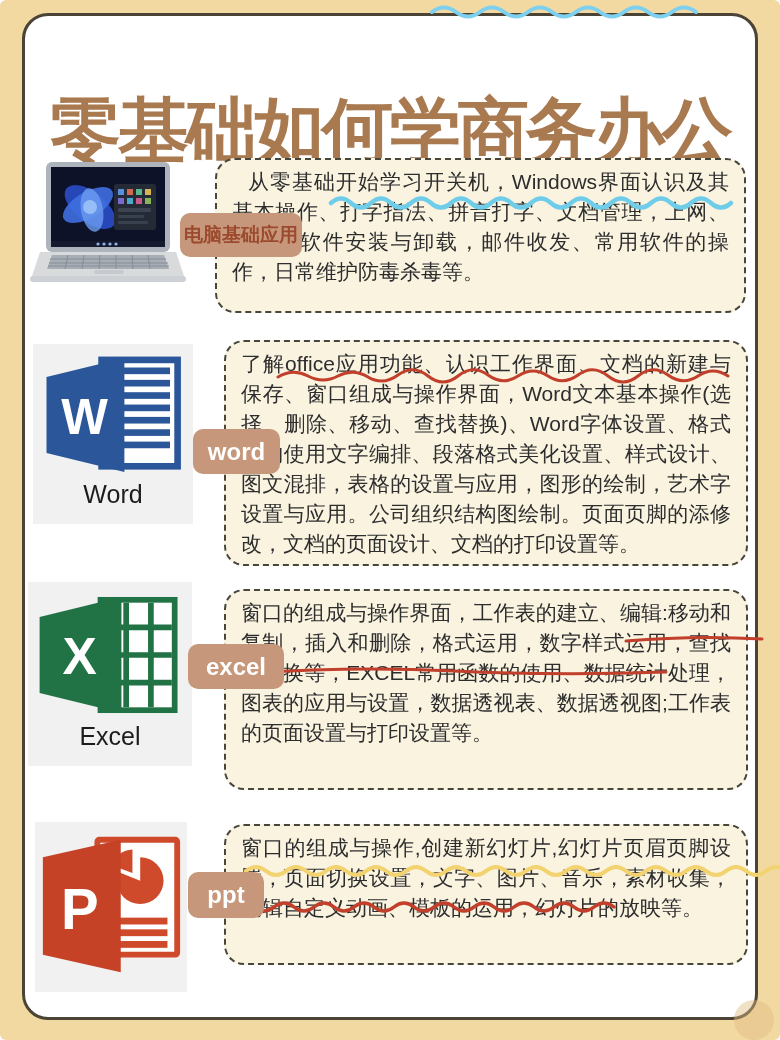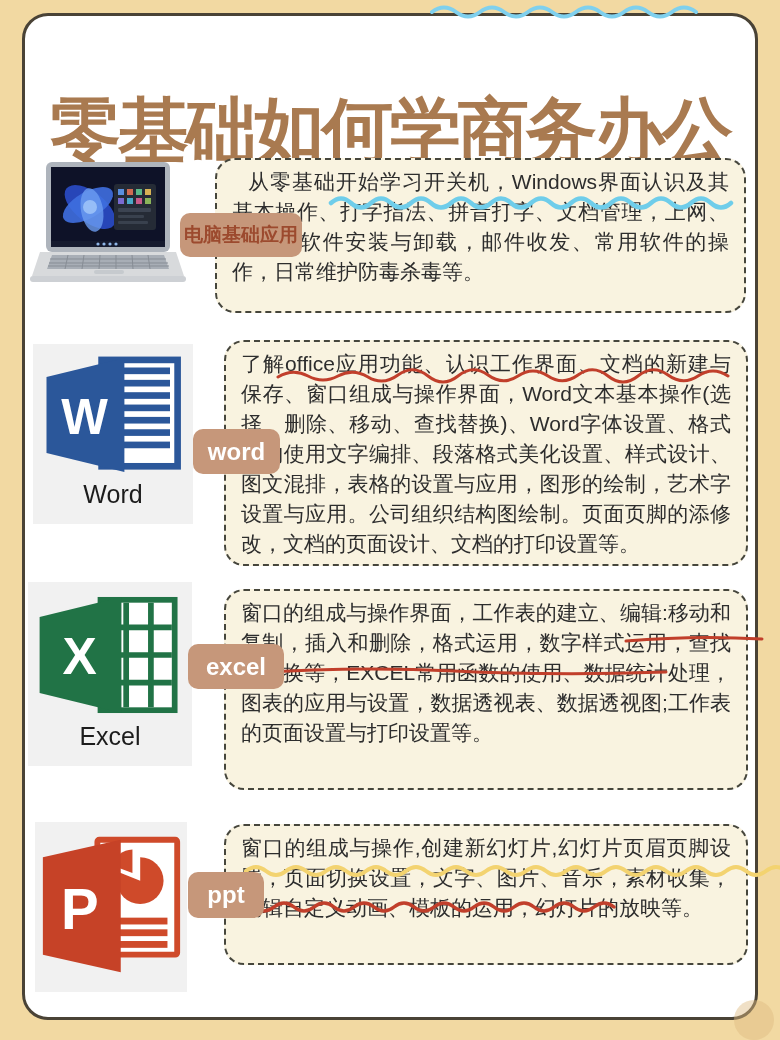--- a/index.html
+++ b/index.html
@@ -1,17 +1,17 @@
 <!DOCTYPE html>
 <html><head>
 <meta charset="utf-8">
 <style>
   html,body{margin:0;padding:0;}
   body{width:780px;height:1040px;font-family:"Liberation Sans",sans-serif;}
-  .canvas{position:relative;width:780px;height:1040px;background:#f2d9a2;overflow:hidden;}
+  .canvas{position:relative;width:780px;height:1040px;background:#f2d9a2;overflow:hidden;border-radius:6px;}
   .card{position:absolute;left:22px;top:13px;width:736px;height:1007px;background:#ffffff;
         border:3px solid #4a4336;border-radius:26px;box-sizing:border-box;}
   .top-squiggle{position:absolute;left:430px;top:3px;z-index:6;}
   .title{position:absolute;left:0;top:36px;width:780px;text-align:center;font-size:71px;
          font-weight:700;color:#a97a50;letter-spacing:-3px;white-space:nowrap;}
   .section{position:absolute;left:0;top:0;width:780px;}
   .icon-wrap{position:absolute;display:flex;flex-direction:column;align-items:center;
              justify-content:flex-start;}
   .gray-bg{background:#f1f1f1;}
   .caption{font-size:25px;color:#1c1c1c;font-weight:500;margin-top:2px;}

